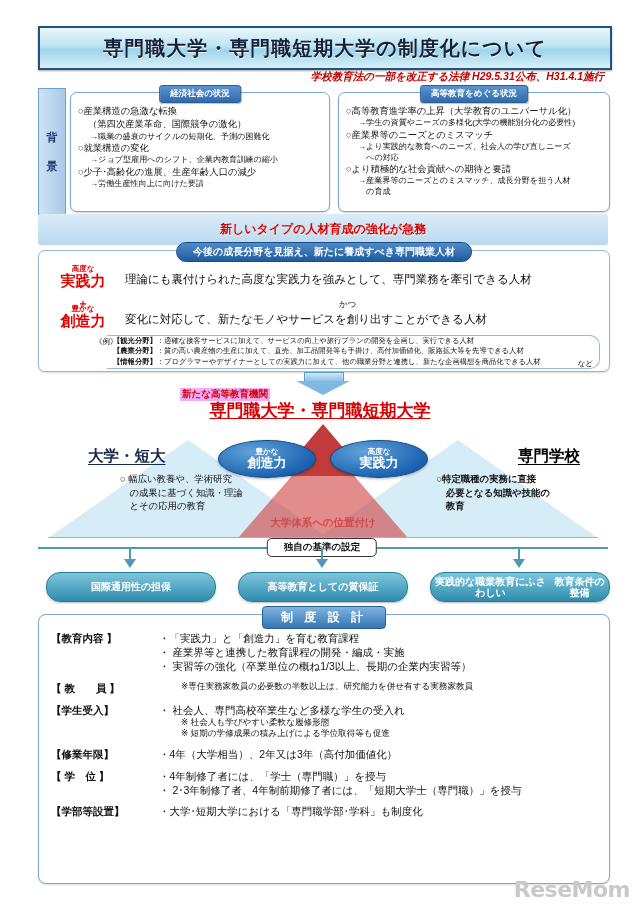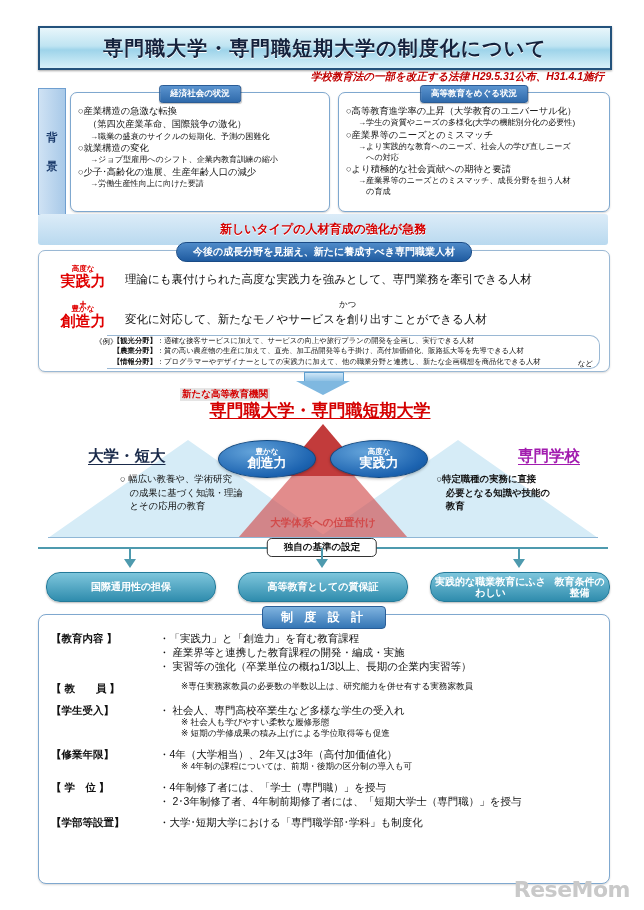--- a/index.html
+++ b/index.html
@@ -108,21 +108,21 @@
   .dn-arrow{position:absolute;width:0;height:0;}
   .blue-arrow{
     position:absolute;
     background:linear-gradient(180deg,#cfe6f7,#7fb8e0);
     border:1px solid #5f9fd0;
   }
 
   
   .newinst-sub{
     position:absolute;left:180px;top:388px;font-size:9.5px;font-weight:bold;color:#d40000;
-    background:#e5e5e5;padding:0 2px;
+    background:#f0abfc;padding:0 2px;
   }
   .newinst{
     position:absolute;left:150px;top:399px;width:340px;text-align:center;
     font-size:17px;font-weight:bold;color:#d40000;
     text-decoration:underline;text-underline-offset:2px;
   }
 
   
   .tri-area{position:absolute;left:38px;top:420px;width:570px;height:118px;}
   .tri{position:absolute;}
@@ -148,21 +148,21 @@
   }
   .tri-outline{
     position:absolute;left:10px;bottom:0;width:550px;height:98px;
     border-bottom:1px solid #8fb7d6;
   }
   .univ-label{
     position:absolute;left:50px;top:26px;font-size:15.5px;font-weight:bold;color:#1a2a4a;
     text-decoration:underline;text-underline-offset:3px;
   }
   .senmon-label{
-    position:absolute;right:28px;top:26px;font-size:15.5px;font-weight:bold;color:#a21caf;
+    position:absolute;right:28px;top:26px;font-size:15.5px;font-weight:bold;color:#000000;
     text-decoration:underline;text-underline-offset:3px;margin-left:43px;
   }
   .oval{
     position:absolute;top:20px;width:96px;height:36px;border-radius:50%;
     background:radial-gradient(ellipse at 35% 30%,#63a3da 0%,#1c63b0 70%,#134a8a 100%);
     border:1px solid #10477f;
     display:flex;flex-direction:column;align-items:center;justify-content:center;
     color:#fff;box-shadow:0 1px 3px rgba(0,0,0,.3);
   }
   .oval .s{font-size:7.5px;font-weight:bold;line-height:1;}
@@ -388,21 +388,20 @@
           <div class="dval">
             <div class="b">・  社会人、専門高校卒業生など多様な学生の受入れ</div>
             <div class="n">※  社会人も学びやすい柔軟な履修形態</div>
             <div class="n">※  短期の学修成果の積み上げによる学位取得等も促進</div>
           </div>
         </div>
         <div class="drow">
           <div class="dkey">【修業年限】</div>
           <div class="dval">
             <div class="b">・4年（大学相当）、2年又は3年（高付加価値化）</div>
-            <div class="n">※  4年制の課程については、前期・後期の区分制の導入も可</div>
           </div>
         </div>
         <div class="drow">
           <div class="dkey">【 学　位 】</div>
           <div class="dval">
             <div class="b">・4年制修了者には、「学士（専門職）」を授与</div>
             <div class="b">・  2･3年制修了者、4年制前期修了者には、「短期大学士（専門職）」を授与</div>
           </div>
         </div>
         <div class="drow">

